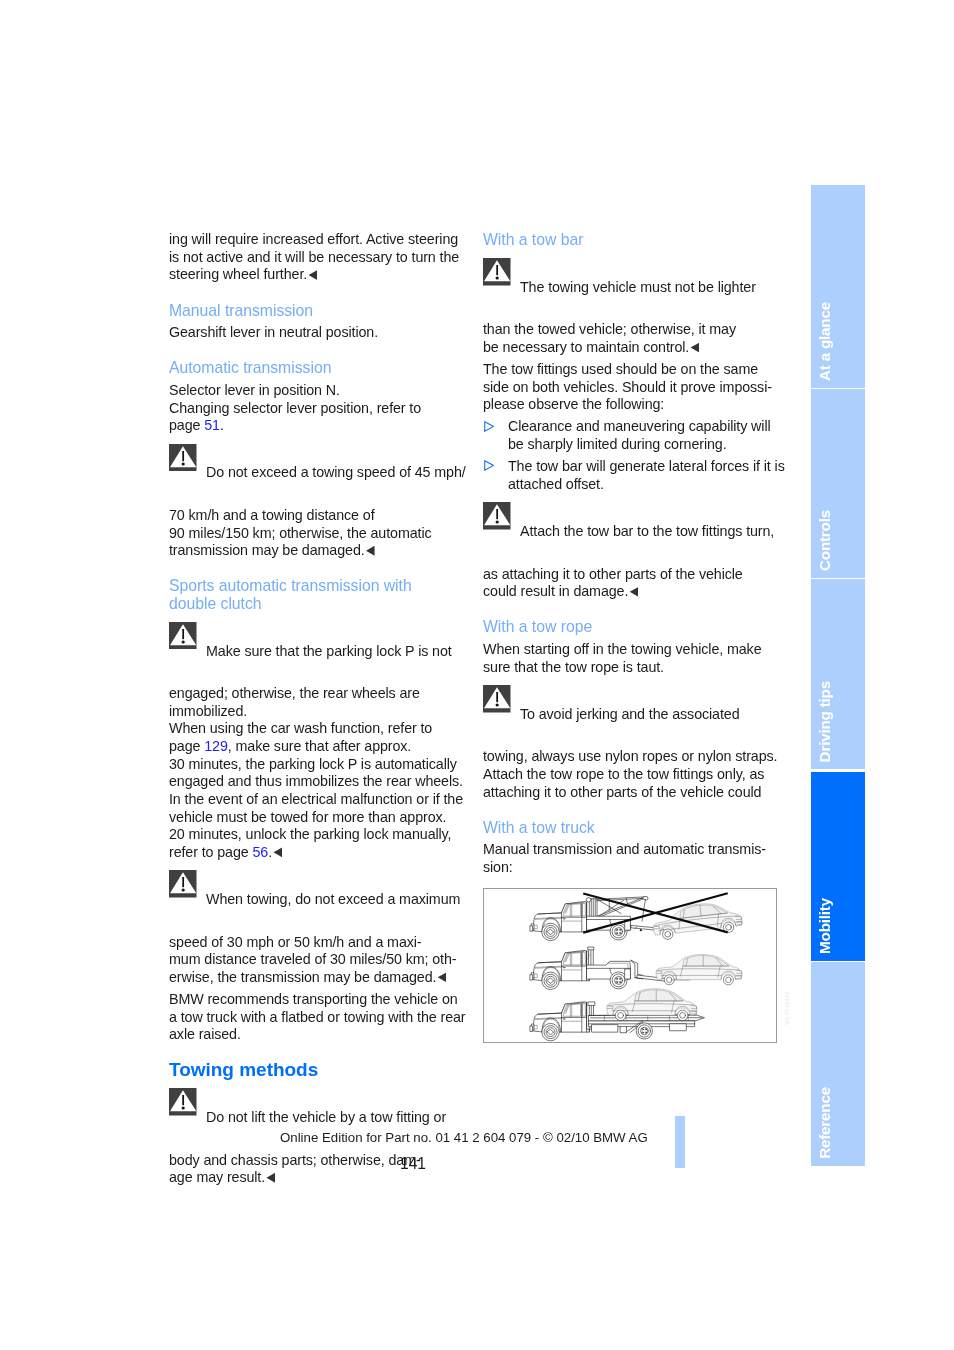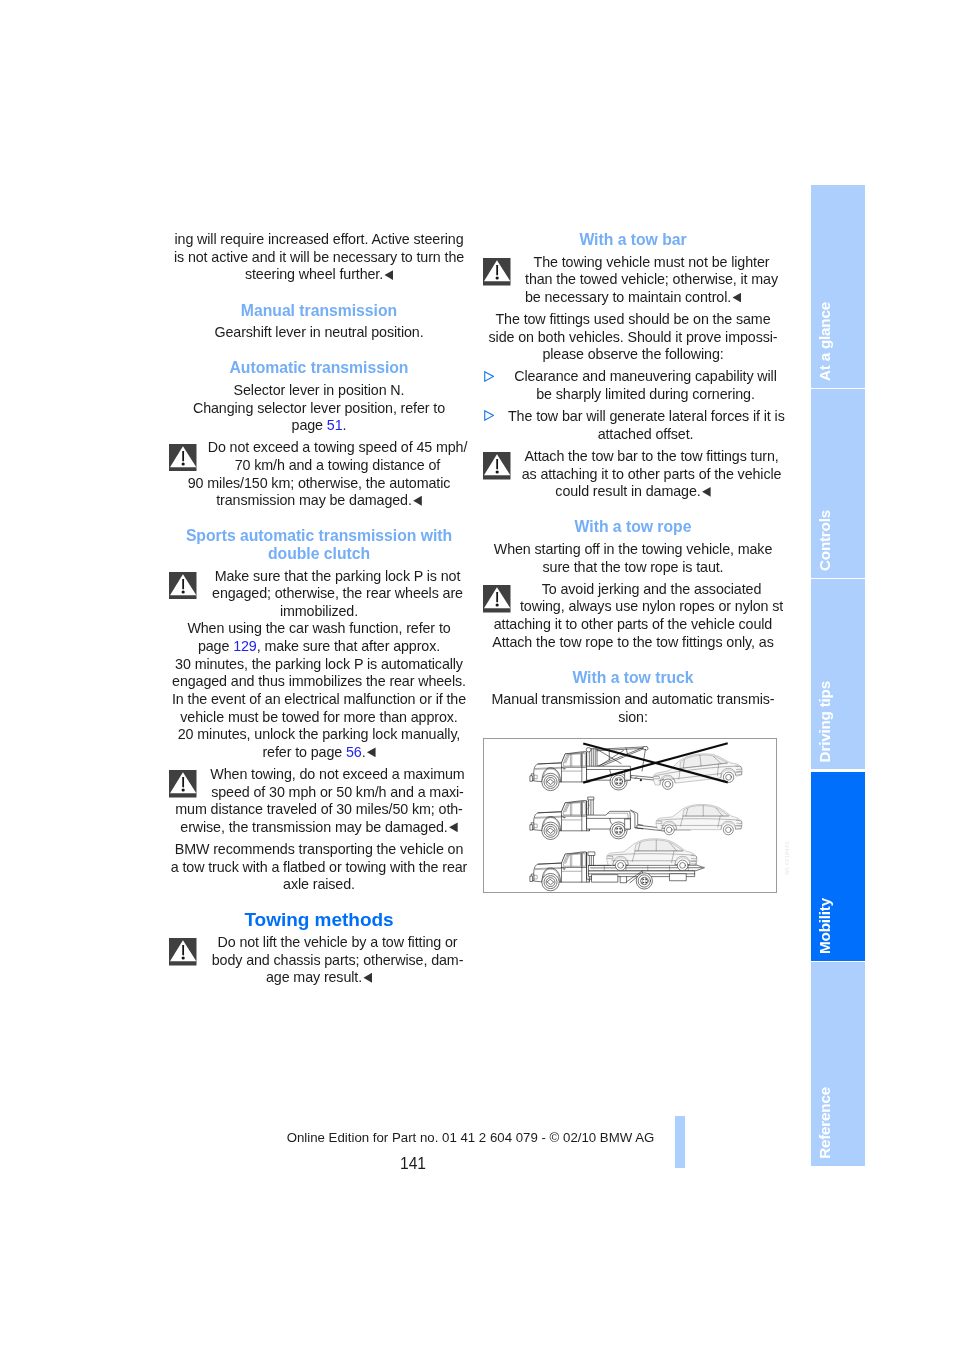--- a/index.html
+++ b/index.html
@@ -3,46 +3,46 @@
 <meta charset="utf-8">
 <title>BMW Owner's Manual page</title>
 <style>
   * { margin:0; padding:0; box-sizing:border-box; }
   html, body { width:954px; height:1350px; background:#ffffff; }
   body { font-family:"Liberation Sans", sans-serif; -webkit-font-smoothing:antialiased; }
   .page, .page * { -webkit-font-smoothing:antialiased; }
   .page { position:relative; width:954px; height:1350px; overflow:hidden; background:#ffffff; }
 
   .col { position:absolute; top:231.2px; width:300px; font-size:14.3px; letter-spacing:-0.11px; line-height:17.62px;
-         color:#1c1c1c; text-align:center; }
+         color:#1c1c1c; text-align:left; }
   .col-left  { left:169px; }
   .col-right { left:483px; }
 
   .ln { display:block; white-space:pre; }
 
   p.body { margin:0; }
   h2.sec { font-size:19px; font-weight:bold; color:#006ff8; line-height:17.62px;
            margin:17.6px 0 4.9px 0; letter-spacing:-0.02px; }
-  h3.sub { font-size:15.75px; font-weight:bold; color:#74aef6; line-height:17.62px;
+  h3.sub { font-size:15.75px; font-weight:normal; color:#74aef6; line-height:17.62px;
            margin:17.6px 0 4.9px 0; letter-spacing:-0.02px; }
   .col > *:first-child { margin-top:0; }
 
   p.body + p.body, .bul + p.body, p.body + .bul, .bul + .bul, p.body + .figure { margin-top:4.5px; }
   h2.sec + p.body, h3.sub + p.body, h2.sec + .bul, h3.sub + .bul { margin-top:0; }
 
   .pg { color:#2222ee; }
   .endmark { display:inline-block; width:8.6px; height:9.8px; vertical-align:-0.5px;
       margin-left:1.4px; font-size:0; text-indent:-9999px; overflow:hidden;
       background:#333333;
       clip-path:polygon(100% 0%, 100% 100%, 0% 50%); }
 
   .wicon { float:left; width:27.5px; height:27.5px; margin:4.4px 9.5px 0 0; }
   .wicon svg { display:block; width:27.5px; height:27.5px; }
   p.warn { overflow:hidden; }
-  p.warn .ln:nth-child(-n+3) { padding-left:0; }
+  p.warn .ln:nth-child(-n+3) { padding-left:0;margin-top:25px; }
   p.warn::after { content:""; display:block; clear:both; }
 
   .bul { position:relative; padding-left:25px; }
   .bmark { position:absolute; left:1.1px; top:2.2px; width:10.2px; height:10.9px; }
   .bmark svg { display:block; width:10.2px; height:10.9px; }
   .btxt { margin:0; }
 
   .figure { position:relative; margin-top:11.6px !important; width:294px; height:155px;
             border:1px solid #9a9a9a; background:#fff; }
   .figure svg.illus { display:block; width:292px; height:153px; }
@@ -53,21 +53,21 @@
   .tabs { position:absolute; left:811.3px; top:0; width:53.6px; height:1350px; }
   .tab { position:absolute; left:0; width:53.6px; background:#adcffd; }
   .tab.active { background:#0070fc; }
   .tablabel { position:absolute; left:5.4px; bottom:7.0px; transform:rotate(180deg);
      transform-origin:center; writing-mode:vertical-rl; font-size:15.2px; font-weight:bold;
      color:#ffffff; letter-spacing:-0.18px; line-height:1; }
 
   .footer { position:absolute; left:0; top:0; width:954px; height:1350px; }
   .pagenum { position:absolute; left:400px; top:1155px; width:267.6px; 
              font-size:15.6px; font-weight:normal; color:#1c1c1c; letter-spacing:0px; }
-  .edition { position:absolute; left:280px; top:1130.2px; width:381px; text-align:center;
+  .edition { position:absolute; left:280px; top:1130.2px; width:381px; text-align:left;
              font-size:13.25px; color:#1c1c1c; letter-spacing:0px; }
   .footbar { position:absolute; left:674.9px; top:1115.7px; width:10.2px; height:52.8px;
              background:#adcffd; }
 </style>
 </head>
 <body>
 
 <div class="page">
 
   <div class="col col-left">
@@ -234,22 +234,22 @@
         <span class="wicon">
           <svg viewBox="0 0 100 100" preserveAspectRatio="none">
             <rect x="0" y="0" width="100" height="100" fill="#404040"></rect>
             <path d="M50.7 8.0 L99.3 84.9 L3.7 84.9 Z" fill="#ffffff"></path>
             <rect x="48.3" y="25.5" width="6.4" height="37.0" rx="0.5" fill="#131313"></rect>
             <ellipse cx="51.5" cy="72.5" rx="5.8" ry="5.6" fill="#131313"></ellipse>
           </svg>
         </span>
         <span class="ln"><span>To avoid jerking and the associated</span></span>
         <span class="ln"><span>towing, always use nylon ropes or nylon straps.</span></span>
+        <span class="ln"><span>Attach the tow rope to the tow fittings only, as</span></span>
         <span class="ln"><span>attaching it to other parts of the vehicle could</span></span>
-        <span class="ln"><span>Attach the tow rope to the tow fittings only, as</span></span>
       </p>
       <h3 class="sub">
         <span class="ln">With a tow truck</span>
       </h3>
       <p class="body">
         <span class="ln"><span>Manual transmission and automatic transmis-</span></span>
         <span class="ln"><span>sion:</span></span>
       </p>
       <div class="figure">
         <svg class="illus" viewBox="0 0 294 155">

